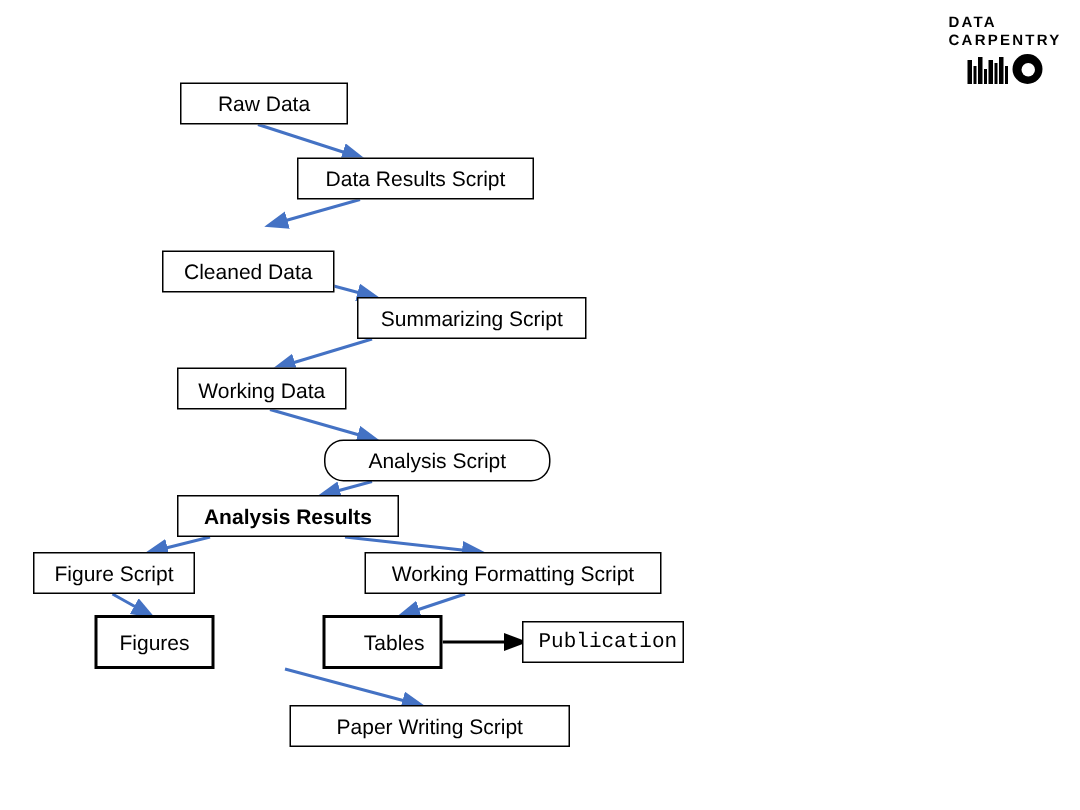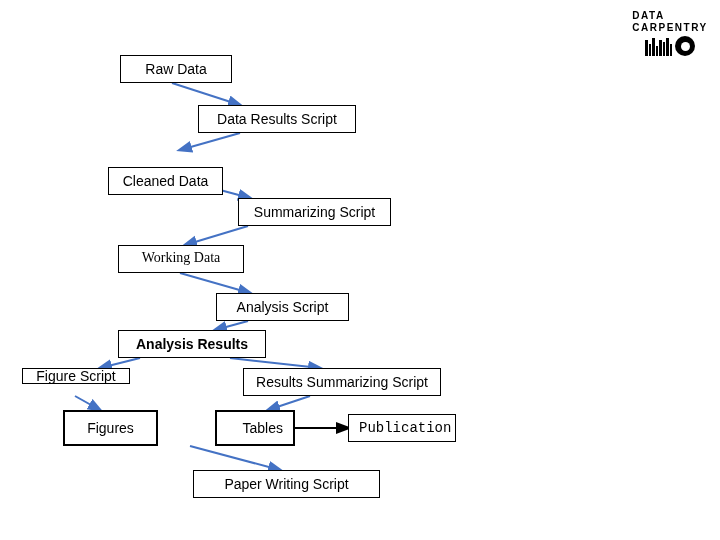--- a/index.html
+++ b/index.html
@@ -132,41 +132,41 @@
   </div>
 
   <div class="box" style="left:108px;top:167px;width:115px;height:28px;display:flex;align-items:center;justify-content:center;">
     <span>Cleaned Data</span>
   </div>
 
   <div class="box" style="left:214px;top:198px;width:153px;height:28px;display:flex;align-items:center;justify-content:center;margin-left:24px;">
     <span>Summarizing Script</span>
   </div>
 
-  <div class="box" style="left:118px;top:245px;width:126px;height:28px;display:flex;align-items:flex-start;justify-content:center;font-family:Liberation Serif, serif;">
+  <div class="box" style="left:118px;top:245px;width:113px;height:28px;display:flex;align-items:flex-end;justify-content:center;">
     <span>Working Data</span>
   </div>
 
-  <div class="box" style="left:216px;top:293px;width:133px;height:28px;display:flex;align-items:center;justify-content:center;">
+  <div class="box" style="left:216px;top:293px;width:151px;height:28px;display:flex;align-items:center;justify-content:center;border-radius:13px;">
     <span>Analysis Script</span>
   </div>
 
   <div class="box" style="left:118px;top:330px;width:148px;height:28px;display:flex;align-items:center;justify-content:center;font-weight:bold;">
     <span>Analysis Results</span>
   </div>
 
-  <div class="box" style="left:22px;top:368px;width:108px;height:16px;display:flex;align-items:center;justify-content:center;">
+  <div class="box" style="left:22px;top:368px;width:108px;height:28px;display:flex;align-items:center;justify-content:center;">
     <span>Figure Script</span>
   </div>
 
   <div class="box" style="left:243px;top:368px;width:198px;height:28px;display:flex;align-items:center;justify-content:center;">
-    <span>Results Summarizing Script</span>
+    <span>Working Formatting Script</span>
   </div>
 
-  <div class="box-thick" style="left:63px;top:410px;width:95px;height:36px;display:flex;align-items:center;justify-content:center;">
+  <div class="box-thick" style="left:63px;top:410px;width:80px;height:36px;display:flex;align-items:center;justify-content:center;">
     <span>Figures</span>
   </div>
 
   <div class="box-thick" style="left:215px;top:410px;width:80px;height:36px;display:flex;align-items:center;justify-content:flex-end;">
     <span>Tables</span>
   </div>
 
   <div class="box" style="left:348px;top:414px;width:108px;height:28px;display:flex;align-items:center;justify-content:flex-start;font-family:Liberation Mono, monospace;">
     <span>Publication</span>
   </div>

